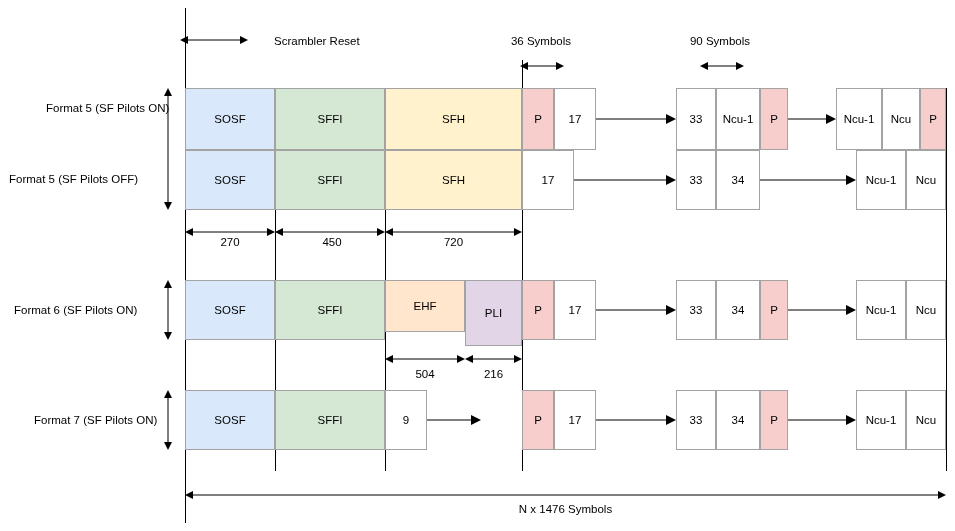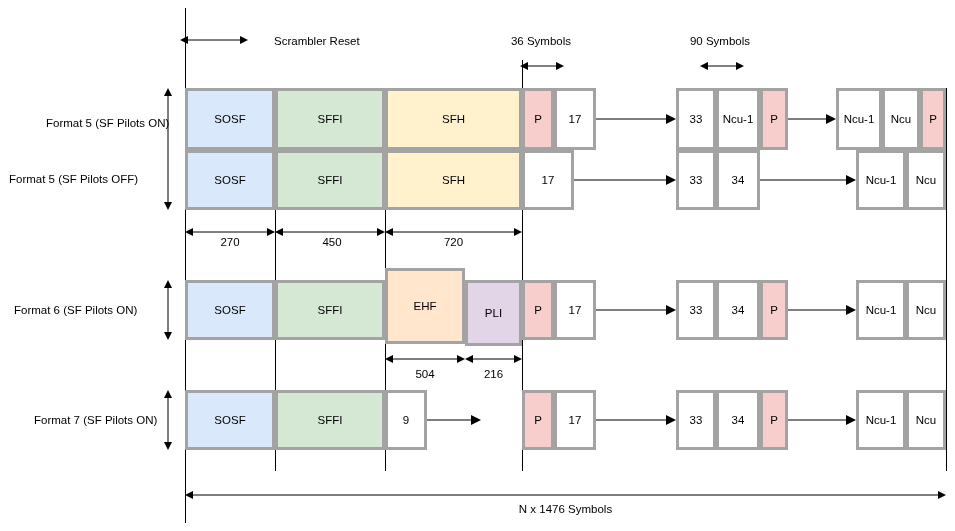--- a/index.html
+++ b/index.html
@@ -1,19 +1,19 @@
 <!DOCTYPE html>
 <html><head>
 <meta charset="utf-8">
 <style>
   html,body{margin:0;padding:0;}
   body{width:955px;height:531px;background:#ffffff;font-family:"Liberation Sans",sans-serif;position:relative;overflow:hidden;}
   .canvas{position:absolute;left:0;top:0;width:955px;height:531px;}
   .abs{position:absolute;}
-  .box{position:absolute;box-sizing:border-box;border:3px solid #a3a3a3;display:flex;align-items:center;justify-content:center;font-size:11.5px;color:#000;}
+  .box{position:absolute;box-sizing:border-box;border:1px solid #a3a3a3;display:flex;align-items:center;justify-content:center;font-size:11.5px;color:#000;}
   .lbl{position:absolute;font-size:11.5px;color:#000;white-space:nowrap;}
   .vline{position:absolute;width:1px;background:#000;}
   .ctr{text-align:center;}
 </style>
 </head>
 <body>
 
 <div class="canvas">
 
   <div class="vline" style="left:185px;top:8px;height:515px;"></div>
@@ -36,21 +36,21 @@
     <polygon points="44,8 36,4 36,12" fill="#000"></polygon>
   </svg>
 
   <div class="lbl ctr" style="left:650px;top:35px;width:140px;">90 Symbols</div>
   <svg class="abs" style="left:700px;top:58px;width:44px;height:16px;">
     <line x1="6" y1="8" x2="38" y2="8" stroke="#000" stroke-width="1"></line>
     <polygon points="0,8 8,4 8,12" fill="#000"></polygon>
     <polygon points="44,8 36,4 36,12" fill="#000"></polygon>
   </svg>
 
-  <div class="lbl" style="left:14px;top:117px;padding-left:32px;">Format 5 (SF Pilots ON)</div>
+  <div class="lbl" style="left:14px;top:102px;padding-left:32px;">Format 5 (SF Pilots ON)</div>
   <svg class="abs" style="left:160px;top:88px;width:16px;height:122px;">
     <line x1="8" y1="6" x2="8" y2="116" stroke="#000" stroke-width="1"></line>
     <polygon points="8,0 4,8 12,8" fill="#000"></polygon>
     <polygon points="8,122 4,114 12,114" fill="#000"></polygon>
   </svg>
 
   <div class="box" style="left:185px;top:88px;width:90px;height:62px;background:#dae8fc;">SOSF</div>
   <div class="box" style="left:275px;top:88px;width:110px;height:62px;background:#d5e8d4;">SFFI</div>
   <div class="box" style="left:385px;top:88px;width:137px;height:62px;background:#fff2cc;">SFH</div>
   <div class="box" style="left:522px;top:88px;width:32px;height:62px;background:#f8cecc;">P</div>
@@ -120,21 +120,21 @@
 
   <div class="lbl" style="left:14px;top:304px;">Format 6 (SF Pilots ON)</div>
   <svg class="abs" style="left:160px;top:280px;width:16px;height:60px;">
     <line x1="8" y1="6" x2="8" y2="54" stroke="#000" stroke-width="1"></line>
     <polygon points="8,0 4,8 12,8" fill="#000"></polygon>
     <polygon points="8,60 4,52 12,52" fill="#000"></polygon>
   </svg>
 
   <div class="box" style="left:185px;top:280px;width:90px;height:60px;background:#dae8fc;">SOSF</div>
   <div class="box" style="left:275px;top:280px;width:110px;height:60px;background:#d5e8d4;">SFFI</div>
-  <div class="box" style="left:385px;top:268px;width:80px;height:76px;background:#ffe6cc;">EHF</div>
+  <div class="box" style="left:385px;top:280px;width:80px;height:52px;background:#ffe6cc;">EHF</div>
   <div class="box" style="left:465px;top:280px;width:57px;height:66px;background:#e1d5e7;">PLI</div>
   <div class="box" style="left:522px;top:280px;width:32px;height:60px;background:#f8cecc;">P</div>
   <div class="box" style="left:554px;top:280px;width:42px;height:60px;background:#ffffff;">17</div>
 
   <svg class="abs" style="left:596px;top:302px;width:80px;height:16px;">
     <line x1="0" y1="8" x2="72" y2="8" stroke="#000" stroke-width="1"></line>
     <polygon points="80,8 70,3 70,13" fill="#000"></polygon>
   </svg>
 
   <div class="box" style="left:676px;top:280px;width:40px;height:60px;background:#ffffff;">33</div>

